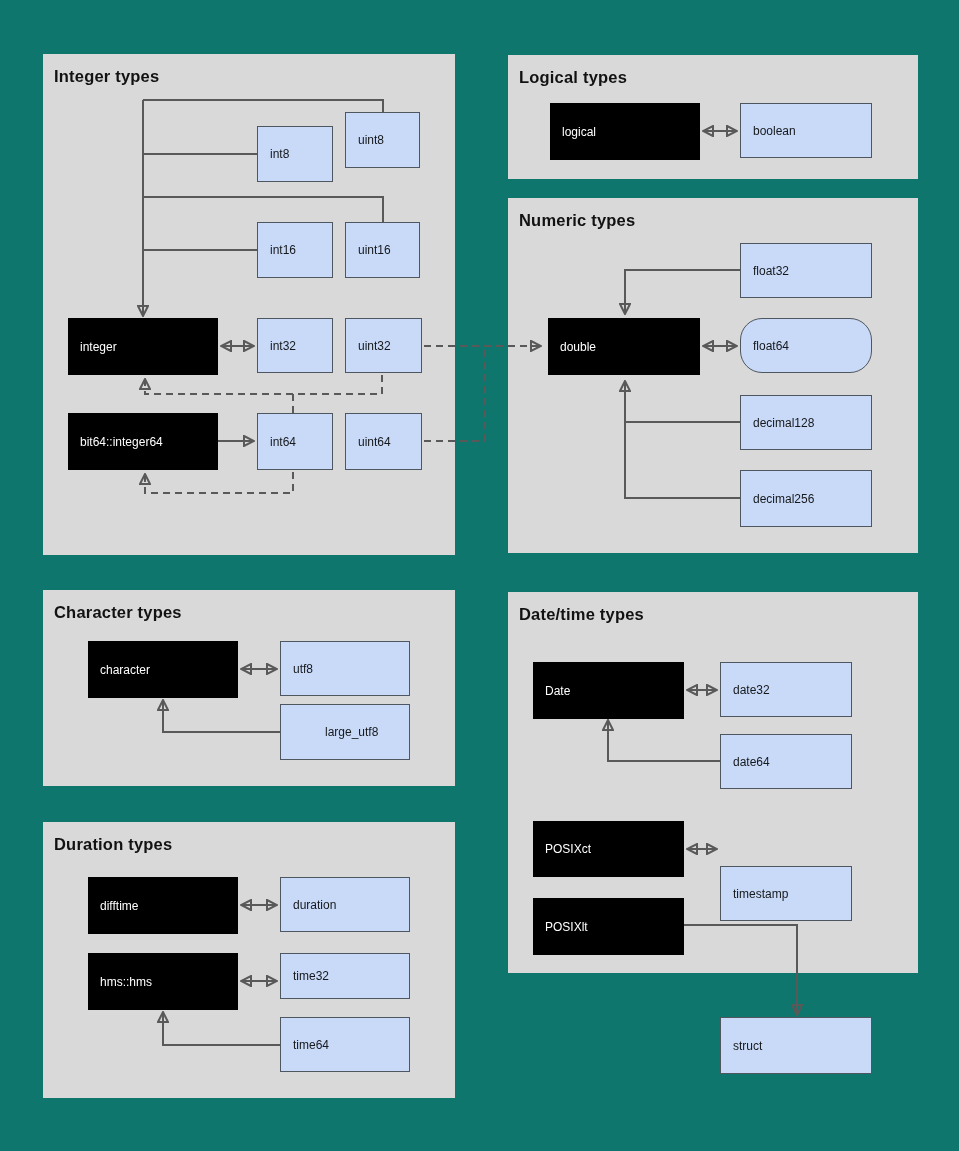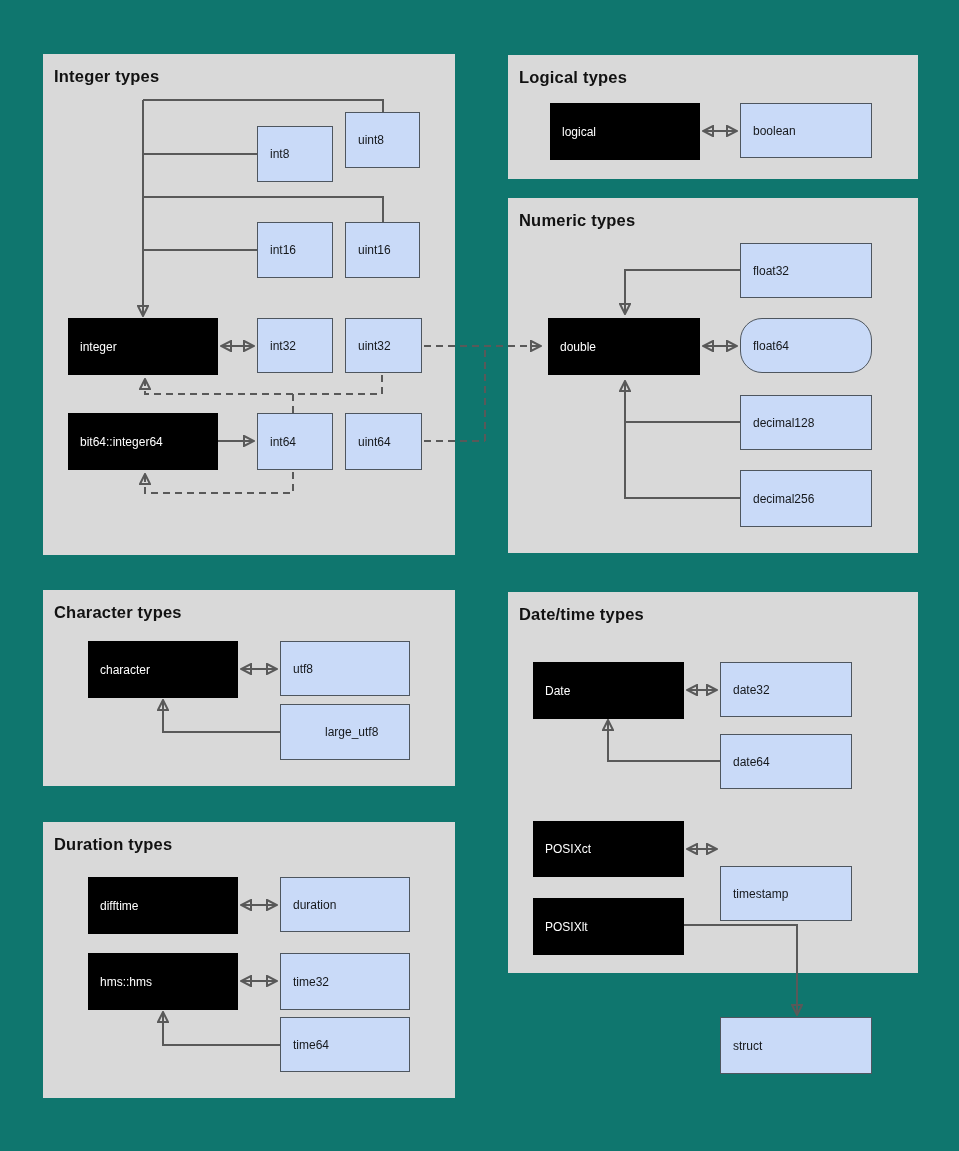--- a/index.html
+++ b/index.html
@@ -115,21 +115,21 @@
   <div class="node a-node" style="left:740px;top:395px;width:132px;height:55px;">decimal128</div>
   <div class="node a-node" style="left:740px;top:470px;width:132px;height:57px;">decimal256</div>
 
   <div class="node r-node" style="left:88px;top:641px;width:150px;height:57px;">character</div>
   <div class="node a-node" style="left:280px;top:641px;width:130px;height:55px;">utf8</div>
   <div class="node a-node" style="left:280px;top:704px;width:130px;height:56px;padding-left:44px;">large_utf8</div>
 
   <div class="node r-node" style="left:88px;top:877px;width:150px;height:57px;">difftime</div>
   <div class="node a-node" style="left:280px;top:877px;width:130px;height:55px;">duration</div>
   <div class="node r-node" style="left:88px;top:953px;width:150px;height:57px;">hms::hms</div>
-  <div class="node a-node" style="left:280px;top:953px;width:130px;height:57px;">time32</div>
+  <div class="node a-node" style="left:280px;top:953px;width:130px;height:46px;">time32</div>
   <div class="node a-node" style="left:280px;top:1017px;width:130px;height:55px;">time64</div>
 
   <div class="node r-node" style="left:533px;top:662px;width:151px;height:57px;">Date</div>
   <div class="node a-node" style="left:720px;top:662px;width:132px;height:55px;">date32</div>
   <div class="node a-node" style="left:720px;top:734px;width:132px;height:55px;">date64</div>
   <div class="node r-node" style="left:533px;top:821px;width:151px;height:56px;">POSIXct</div>
   <div class="node a-node" style="left:720px;top:866px;width:132px;height:55px;">timestamp</div>
   <div class="node r-node" style="left:533px;top:898px;width:151px;height:57px;">POSIXlt</div>
 
   <div class="node a-node" style="left:720px;top:1017px;width:152px;height:57px;">struct</div>

